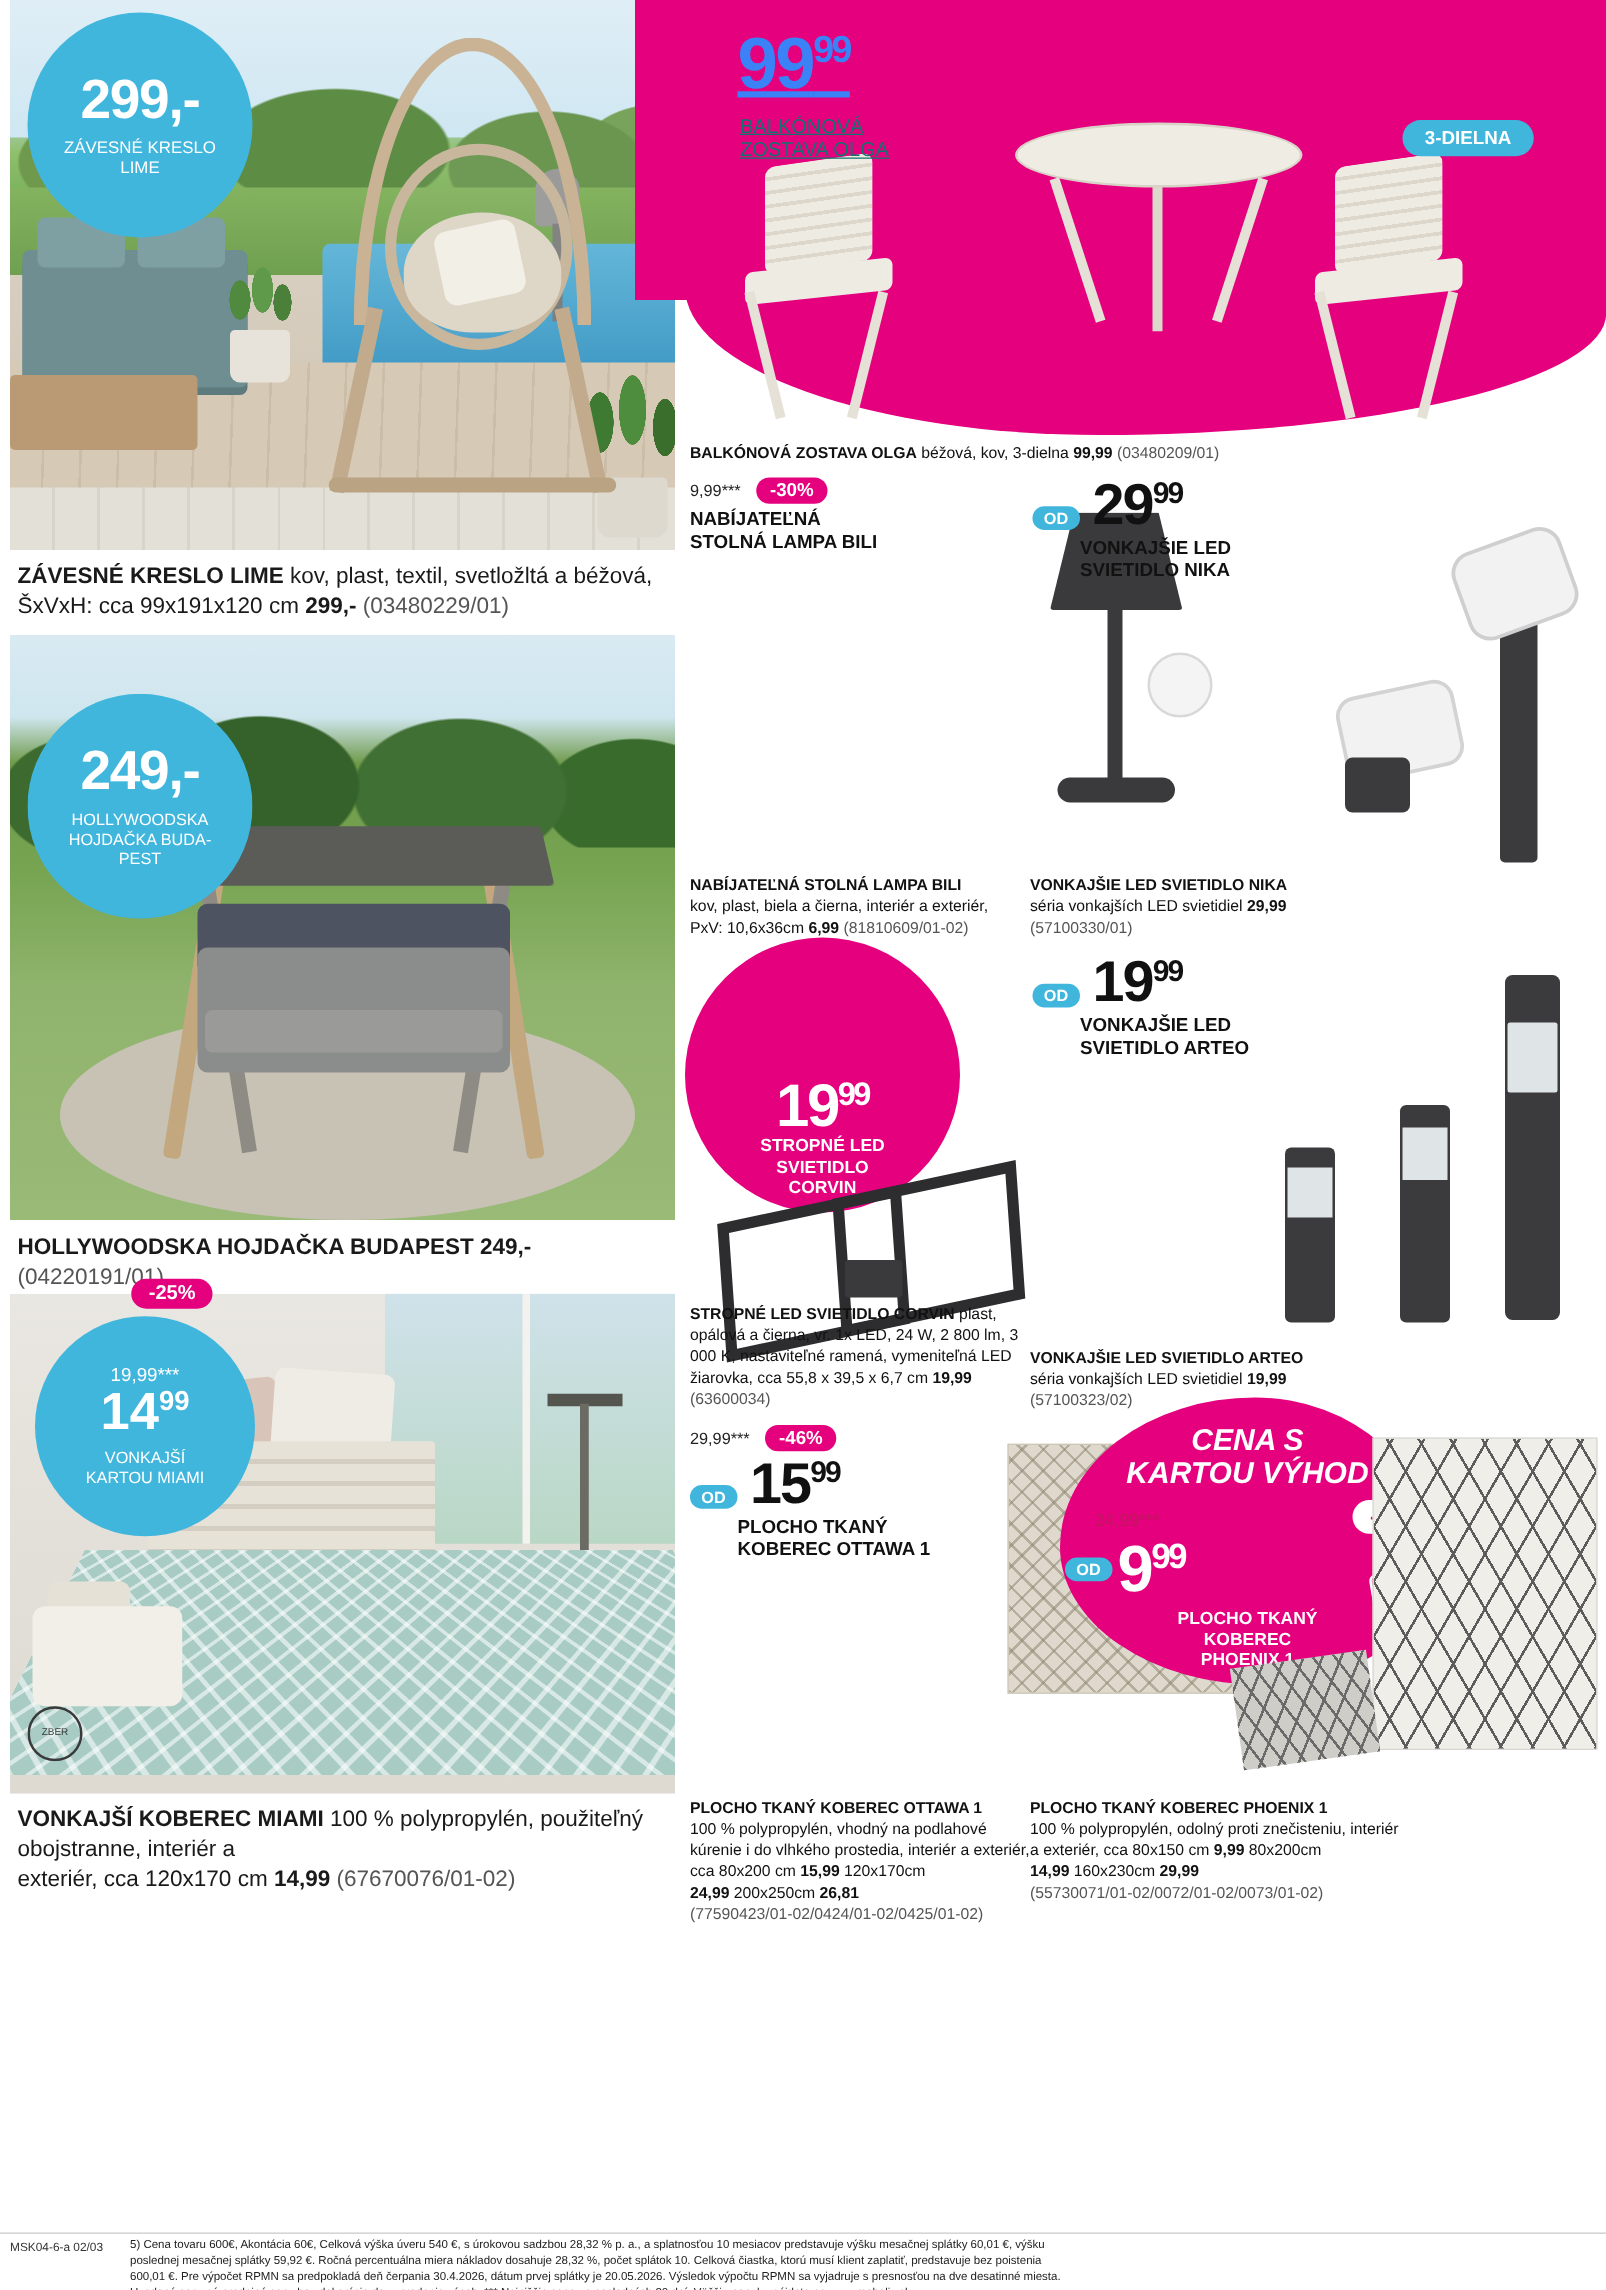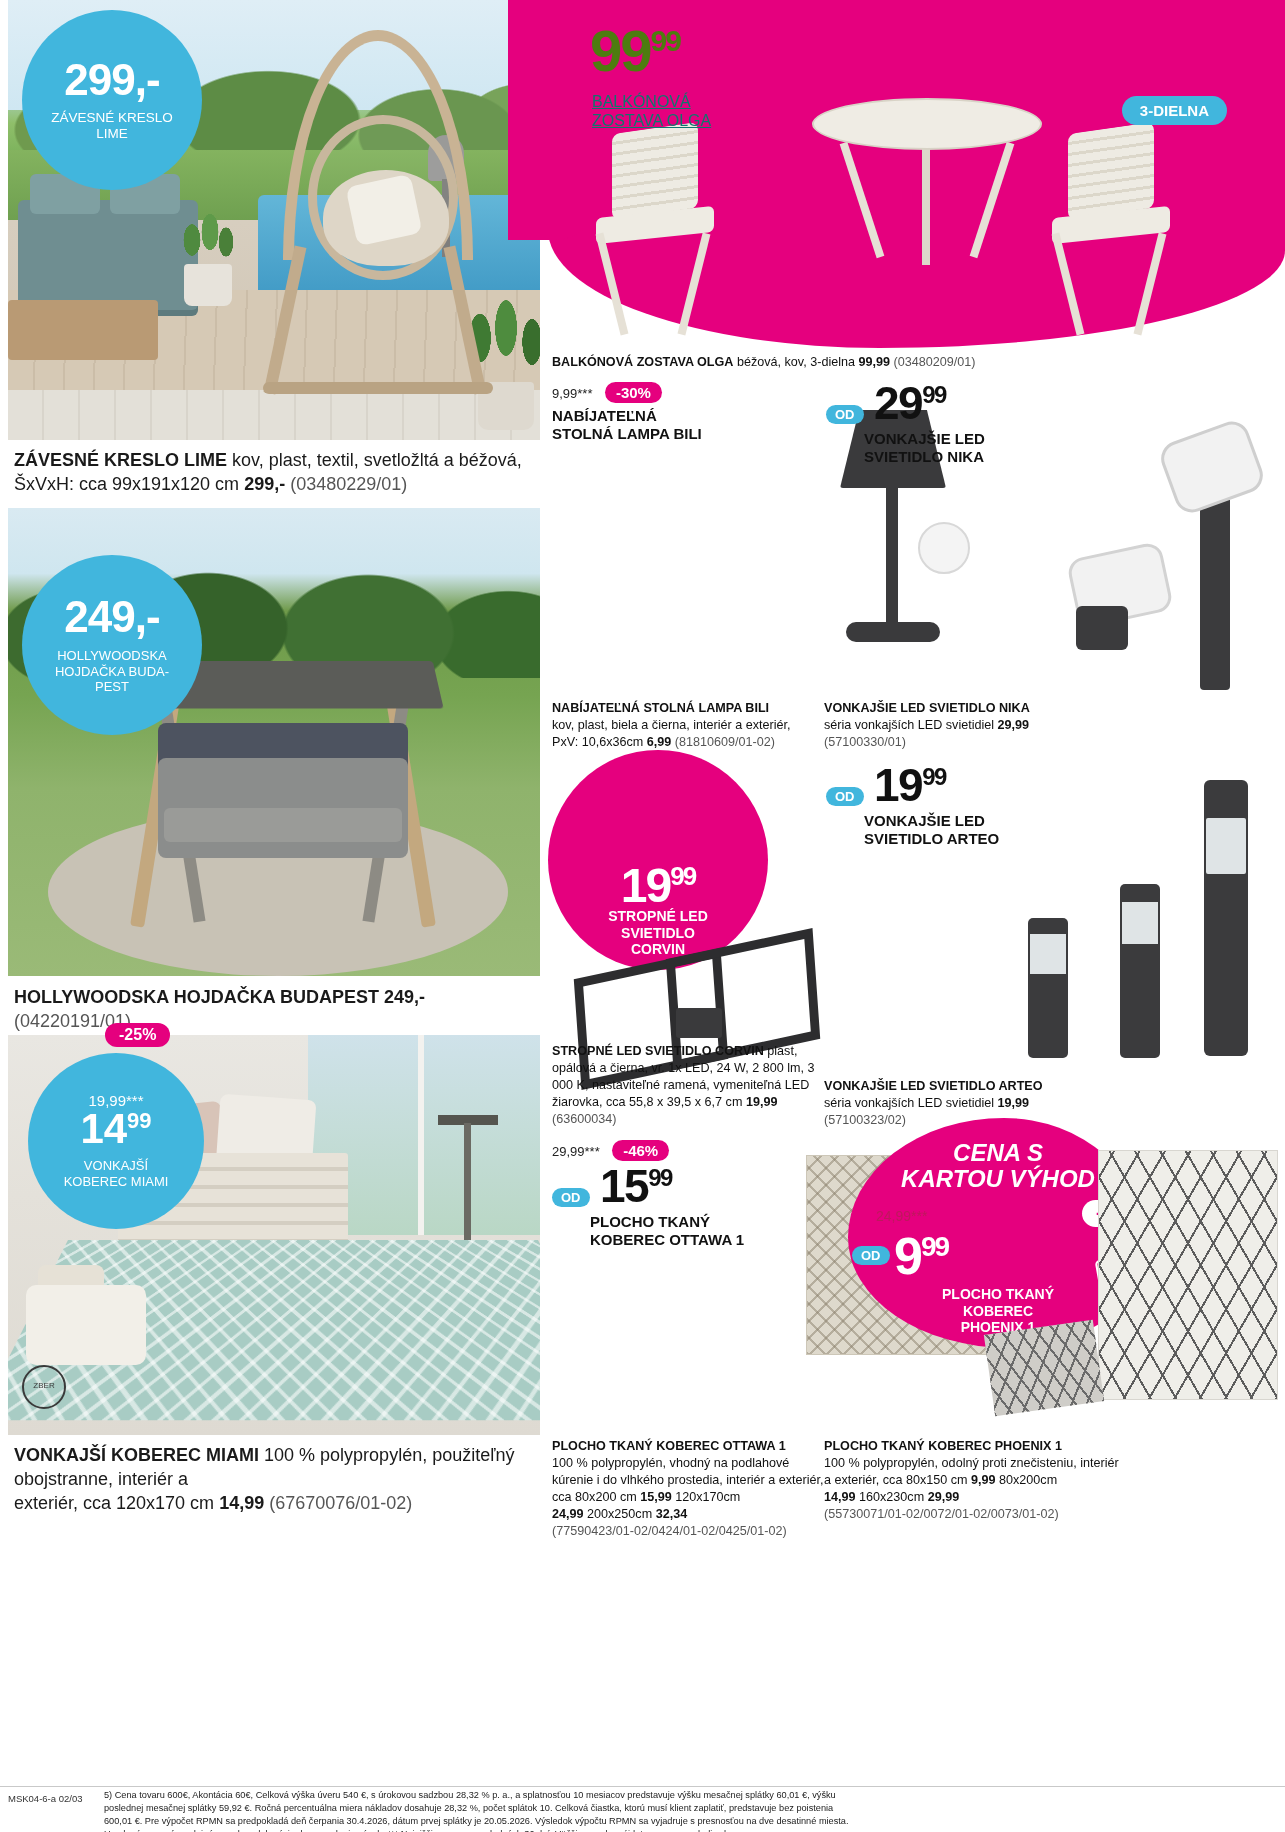--- a/index.html
+++ b/index.html
@@ -130,21 +130,21 @@
   .rec:after{ content:"ZBER"; position:absolute; left:0; right:0; top:14px; text-align:center; font-size:8px; color:#3a3a3a;}
 
   
   .right-col { position:absolute; left:548px; top:0; width:737px; height:1780px; }
 
   .magenta-blob { position:absolute; left:0; top:0; width:737px; height:348px;
       background:#e5007e;
       border-radius: 0 0 55% 45% / 0 0 28% 34%; }
   .magenta-blob:after{ content:""; position:absolute; left:-40px; top:0; width:120px; height:240px; background:#e5007e; border-radius:0 0 60% 0; }
 
-  .hero-price { position:absolute; left:42px; top:22px; color:#4d7c0f; font-weight:700; line-height:1; }
+  .hero-price { position:absolute; left:42px; top:22px; color:#3b82f6; font-weight:700; line-height:1;text-decoration:underline; }
   .hero-price .big { font-size:58px; letter-spacing:-2px; }
   .hero-price .big sup { font-size:30px; vertical-align: super; }
   .hero-name { position:absolute; left:44px; top:92px; color:#0f766e; font-size:16px; line-height:1.2;text-decoration:underline; }
 
   .badge-3d { position:absolute; right:58px; top:96px; background:#41b6dd; color:#fff;
       font-size:15px; font-weight:600; padding:6px 18px; border-radius:16px; }
 
   .set-img { position:absolute; left:14px; top:70px; width:700px; height:270px; }
   .stab { position:absolute; left:250px; top:28px; width:230px; height:160px; }
   .stab .top { position:absolute; left:0; top:0; width:230px; height:52px; background:#efece4; border-radius:50%; border:2px solid #d8d3c6;}
@@ -344,21 +344,21 @@
     </div>
 
     <div class="rec"></div>
 
     <div class="tag-discount t-25">-25%</div>
 
     <div class="bubble bubble-blue b3">
       <div class="old">19,99***</div>
       <div class="price"><span>14</span><sup>99</sup></div>
       <div class="nm" style="white-space:pre-line">VONKAJŠÍ
-KOBEREC MIAMI</div>
+KARTOU MIAMI</div>
     </div>
 
     <div class="capt c3">
       <b>VONKAJŠÍ KOBEREC MIAMI</b>
       <span>100 % polypropylén, použiteľný obojstranne, interiér a</span><br>
       <span>exteriér, cca 120x170 cm</span>
       <b>14,99</b>
       <span class="code">(67670076/01-02)</span>
     </div>
   </div>
@@ -525,21 +525,21 @@
         </div>
     </div>
 
     <div class="subcap" style="left:4px; top:1438px; width:278px;">
       <b>PLOCHO TKANÝ KOBEREC OTTAWA 1</b><br>
       <span>100 % polypropylén, vhodný na podlahové kúrenie i do vlhkého prostedia, interiér a exteriér, cca 80x200 cm</span>
       <b>15,99</b>
       <span>120x170cm</span><br>
       <b>24,99</b>
       <span>200x250cm</span>
-      <b>32,34</b><br>
+      <b>26,81</b><br>
       <span class="code">(77590423/01-02/0424/01-02/0425/01-02)</span>
     </div>
 
     <div style="position:absolute; left:300px; top:1118px; width:330px; height:250px;">
       <div class="blob-karta"></div>
       <div class="karta-txt" style="white-space:pre-line">CENA S
 KARTOU VÝHOD</div>
       <div class="karta-old">24,99***</div>
       <div class="karta-pct">-60%</div>
       <div class="karta-od">OD</div>

